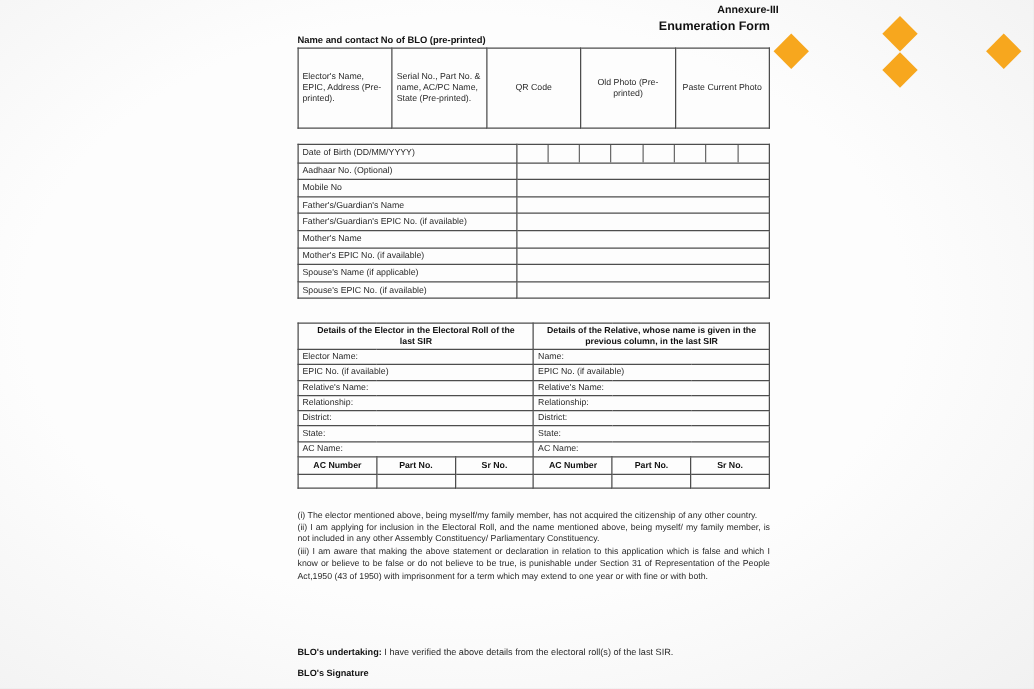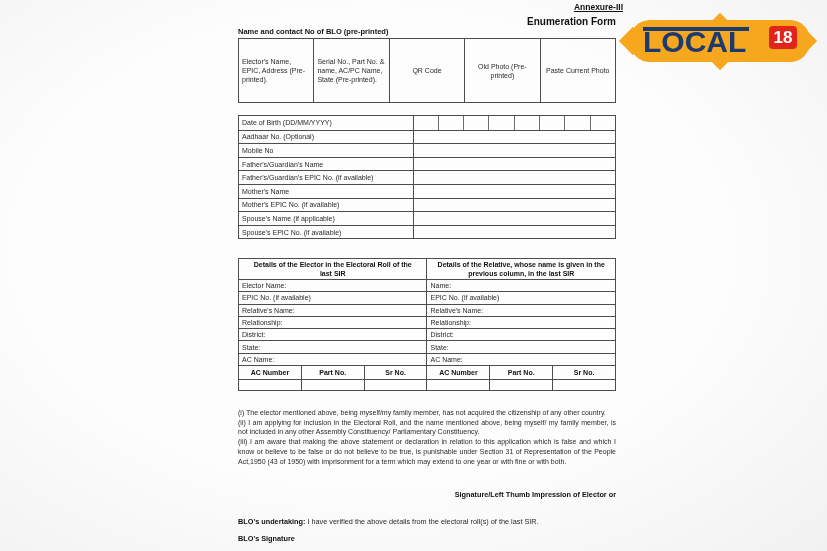--- a/index.html
+++ b/index.html
@@ -4,21 +4,21 @@
 <style>
   * { margin:0; padding:0; box-sizing:border-box; }
   html,body { background:#e9e9e9; }
   .page {
     position:relative; width:827px; height:551px; overflow:hidden;
     background: radial-gradient(ellipse at 45% 45%, #fdfdfd 55%, #f1f1f1 100%);
     font-family:"Liberation Sans", sans-serif; color:#222;
   }
   .form { position:absolute; left:238px; top:0; width:378px; }
 
-  .annexure { position:absolute; top:2px; right:-7px; font-size:8.5px; font-weight:bold; text-decoration:underline; color:#111; }
+  .annexure { position:absolute; top:2px; right:-7px; font-size:8.5px; font-weight:bold; color:#111; }
   .title    { position:absolute; top:16px; left:0; width:100%; text-align:right; font-size:10px; font-weight:bold; color:#111; }
   .subtitle { position:absolute; top:27px; left:0; width:100%; text-align:left; font-size:7.5px; font-weight:bold; color:#111; }
 
   table { border-collapse:collapse; width:100%; table-layout:fixed; }
   td { border:1px solid #4d4d4d; color:#2a2a2a; }
 
   .pre-table { position:absolute; top:38px; left:0; height:65px; }
   .pre-table td { font-size:7px; padding:2px 3px; vertical-align:middle; line-height:9px; }
   .pre-table td.center { text-align:center; }
 
@@ -55,25 +55,20 @@
 </head>
 <body>
 
 <div class="page">
 
   <div class="logo">
     <div class="logo-diamond" style="left:90px; top:9px;  background:#F7A71E;"></div>
     <div class="logo-diamond" style="left:90px; top:38px; background:#F7A71E;"></div>
     <div class="logo-diamond" style="left:3px;  top:23px; background:#F7A71E;"></div>
     <div class="logo-diamond" style="left:173px;top:23px; background:#F7A71E;"></div>
-    <div class="logo-body" style="background:#F7A71E;">
-      <div class="logo-bar" style="background:#1C3A6E;"></div>
-      <div class="logo-word" style="color:#1C3A6E;">LOCAL</div>
-      <div class="logo-num" style="background:#E1251B; color:#FFFFFF;">18</div>
-    </div>
   </div>
 
   <div class="form">
 
     <div class="annexure">Annexure-III</div>
     <div class="title">Enumeration Form</div>
     <div class="subtitle">Name and contact No of BLO (pre-printed)</div>
 
     <table class="pre-table">
       <colgroup>
@@ -211,21 +206,20 @@
     </tbody>
       </table>
 
     <div class="decl">
       <p>(i) The elector mentioned above, being myself/my family member, has not acquired the citizenship of any other country.</p>
       <p>(ii) I am applying for inclusion in the Electoral Roll, and the name mentioned above, being myself/ my family member, is not included in any other Assembly Constituency/ Parliamentary Constituency.</p>
       <p>(iii) I am aware that making the above statement or declaration in relation to this application which is false and which I know or believe to be false or do not believe to be true, is punishable under Section 31 of Representation of the People Act,1950 (43 of 1950) with imprisonment for a term which may extend to one year or with fine or with both.</p>
     </div>
 
     <div class="sig-block">
-      <div>Signature/Left Thumb Impression of Elector or</div>
     </div>
 
     <div class="undertaking">
       <b>BLO's undertaking:</b><span> I have verified the above details from the electoral roll(s) of the last SIR.</span>
     </div>
 
     <div class="blo-sig">BLO's Signature</div>
 
   </div>
 </div>

